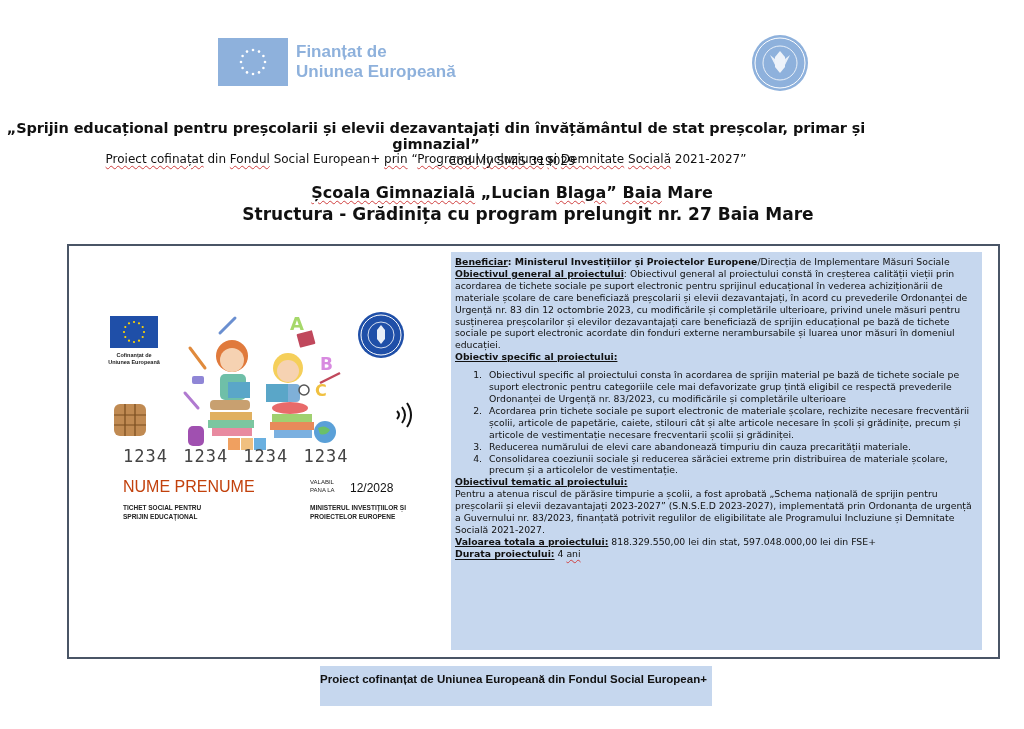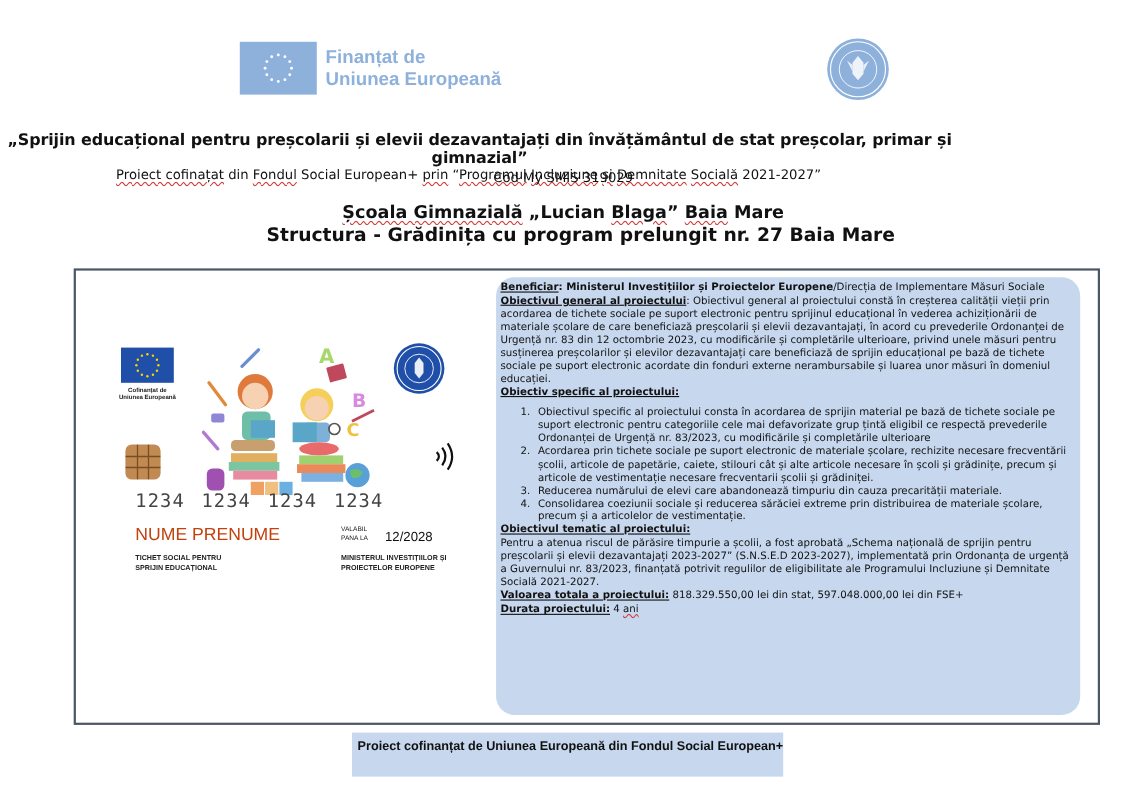--- a/index.html
+++ b/index.html
@@ -37,29 +37,29 @@
     .card .nfc { position: absolute; left: 306px; top: 100px; font-size: 22px; color: #111; }
     .card .kids { position: absolute; left: 92px; top: 8px; width: 170px; height: 150px; }
     .card .number { position: absolute; left: 35px; top: 146px; font-family: "DejaVu Sans Mono", monospace; font-size: 17px; letter-spacing: 1px; color: #444; word-spacing: 4px; }
     .card .name { position: absolute; left: 35px; top: 178px; font-family: "Liberation Sans", sans-serif; font-size: 16px; color: #c2410c; }
     .card .valid-label { position: absolute; left: 222px; top: 178px; font-family: "Liberation Sans", sans-serif; font-size: 6px; line-height: 8px; color: #222; }
     .card .valid-date { position: absolute; left: 262px; top: 181px; font-family: "Liberation Sans", sans-serif; font-size: 12px; color: #111; }
     .card .type { position: absolute; left: 35px; top: 203px; font-family: "Liberation Sans", sans-serif; font-size: 6.5px; font-weight: bold; line-height: 9px; color: #222; }
     .card .issuer { position: absolute; left: 222px; top: 203px; font-family: "Liberation Sans", sans-serif; font-size: 6.5px; font-weight: bold; line-height: 9px; color: #222; }
 
     
-    .info { position: absolute; left: 451px; top: 252px; width: 531px; height: 398px; background: #c6d7ee; padding: 4px 5px 0 4px; font-size: 9.3px; line-height: 11.9px; color: #111; font-family: "DejaVu Sans", sans-serif; border-radius: 17px; }
+    .info { position: absolute; left: 451px; top: 252px; width: 531px; height: 398px; background: #c6d7ee; padding: 4px 5px 0 4px; font-size: 9.3px; line-height: 11.9px; color: #111; font-family: "DejaVu Sans", sans-serif; }
     .info .h { font-weight: bold; text-decoration: underline; }
     .info p { margin: 0; }
     .info .gap { margin-top: 0; }
     .info ol { margin: 6px 0 0 0; padding-left: 30px; }
     .info ol li { padding-left: 4px; }
 
     
-    .footer { position: absolute; left: 320px; top: 666px; width: 392px; height: 40px; background: #c6d7ee; font-family: "Liberation Sans", sans-serif; font-weight: bold; font-size: 11.5px; text-align: right; padding-top: 7px; color: #111; }
+    .footer { position: absolute; left: 320px; top: 666px; width: 392px; height: 40px; background: #c6d7ee; font-family: "Liberation Sans", sans-serif; font-weight: bold; font-size: 11.5px; text-align: left; padding-top: 7px; color: #111; }
   </style>
 </head>
 <body>
 
 <div class="eu-logo">
   <div class="eu-flag">
     <svg class="stars" viewBox="0 0 30 30">
       <g fill="#ffffff">
         <circle cx="15" cy="3" r="1.3"></circle>
           <circle cx="21" cy="4.6" r="1.3"></circle>

